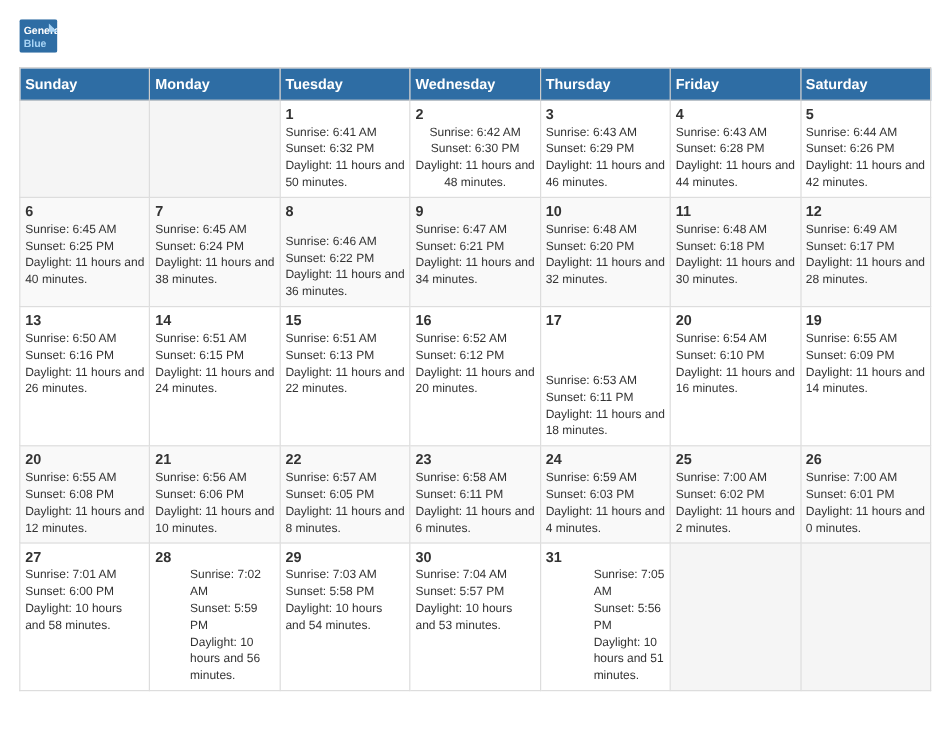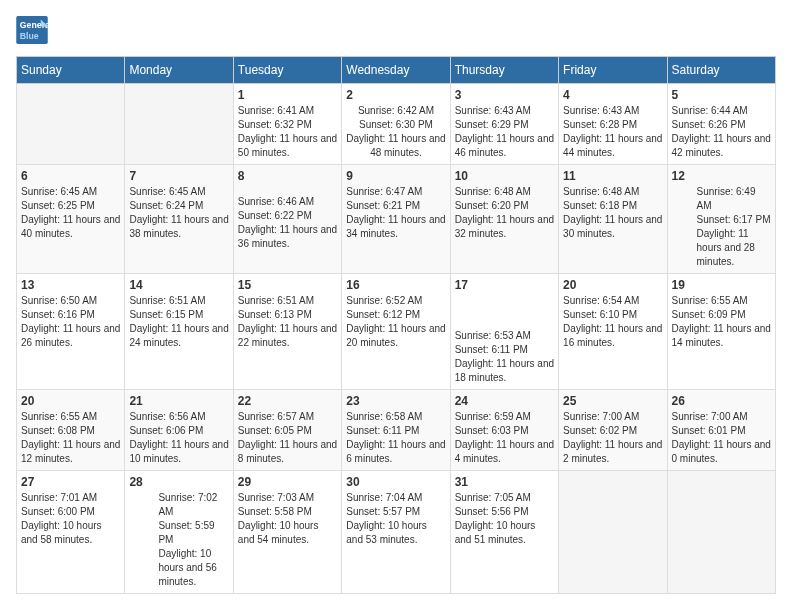--- a/index.html
+++ b/index.html
@@ -42,21 +42,21 @@
       width: 100%;
       border-collapse: collapse;
       font-size: 11px;
     }
     thead tr th {
       background-color: #2e6da4;
       color: #fff;
       padding: 6px 4px;
       text-align: left;
       font-size: 12px;
-      font-weight: normal;
+      font-weight: bold;
       border: 1px solid #ccc;
     }
     tbody tr td {
       border: 1px solid #ddd;
       vertical-align: top;
       padding: 4px;
       width: calc(100% / 7);
       min-height: 80px;
       font-size: 10.5px;
       color: #333;
@@ -180,21 +180,21 @@
 Daylight: 11 hours and 32 minutes.</div>
         </td>
         <td>
           <span class="day-number">11</span>
           <div class="day-info" style="white-space: pre-line;">Sunrise: 6:48 AM
 Sunset: 6:18 PM
 Daylight: 11 hours and 30 minutes.</div>
         </td>
         <td>
           <span class="day-number">12</span>
-          <div class="day-info" style="white-space: pre-line; margin-left: 25px;">Sunrise: 6:49 AM
+          <div class="day-info" style="white-space: pre-line;">Sunrise: 6:49 AM
 Sunset: 6:17 PM
 Daylight: 11 hours and 28 minutes.</div>
         </td>
       </tr>
       <tr>
         <td>
           <span class="day-number">13</span>
           <div class="day-info" style="white-space: pre-line;">Sunrise: 6:50 AM
 Sunset: 6:16 PM
 Daylight: 11 hours and 26 minutes.</div>
@@ -300,21 +300,21 @@
 Daylight: 10 hours and 54 minutes.</div>
         </td>
         <td>
           <span class="day-number">30</span>
           <div class="day-info" style="white-space: pre-line;">Sunrise: 7:04 AM
 Sunset: 5:57 PM
 Daylight: 10 hours and 53 minutes.</div>
         </td>
         <td>
           <span class="day-number">31</span>
-          <div class="day-info" style="white-space: pre-line;">Sunrise: 7:05 AM
+          <div class="day-info" style="white-space: pre-line; margin-left: 40px;">Sunrise: 7:05 AM
 Sunset: 5:56 PM
 Daylight: 10 hours and 51 minutes.</div>
         </td>
         <td class="empty-cell"></td>
         <td class="empty-cell"></td>
       </tr>
     </tbody>
 </table>
 
 </body></html>

